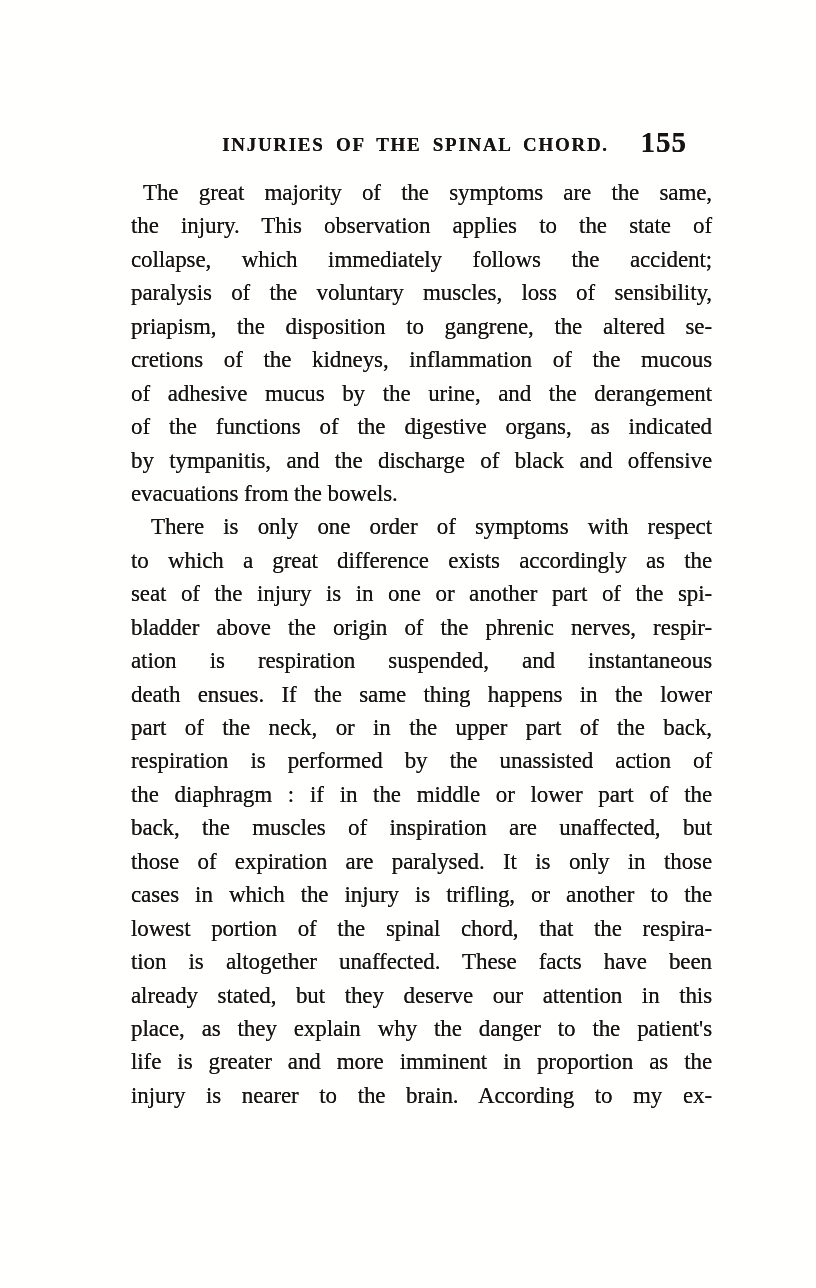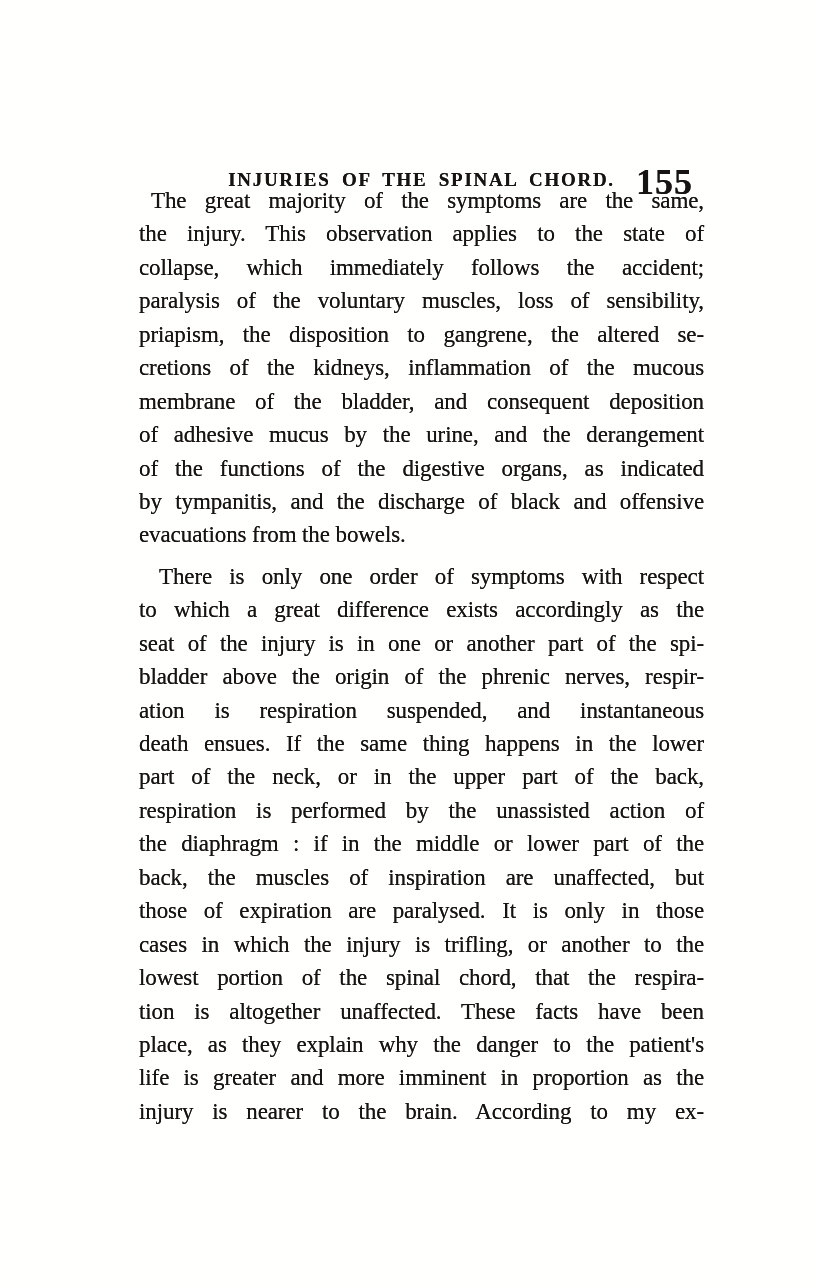--- a/index.html
+++ b/index.html
@@ -2,65 +2,64 @@
 <html><head>
 <meta charset="utf-8">
 <style>
   html,body { margin:0; padding:0; background:#ffffff; }
   .page {
     position:relative; width:816px; height:1288px;
     background:#fffffe; overflow:hidden;
     font-family:"Liberation Serif", serif;
     color:#161310;
   }
-  .header-row { position:absolute; left:131px; top:128px; width:581px; height:30px;margin-top:35px; }
+  .header-row { position:absolute; left:125px; top:128px; width:581px; height:30px; }
   .header-title {
     position:absolute; left:0; right:0; top:6px; text-align:center;
     font-weight:bold; font-size:19px; letter-spacing:1.7px; word-spacing:5px;
     text-shadow:0 0 0.4px rgba(22,19,16,0.9);
   }
   .page-number {
     position:absolute; right:19px; top:-2px;
-    font-weight:bold; font-size:36px; letter-spacing:1px;
+    font-weight:bold; font-size:29px; letter-spacing:1px;
     text-shadow:0 0 0.4px rgba(22,19,16,0.9);
   }
   .body-text {
     position:absolute; left:131px; top:176px; width:581px;
     font-size:23px; line-height:33.45px; letter-spacing:-0.1px;
     text-shadow:0 0 0.5px rgba(22,19,16,0.85);
   }
   .line {
     text-align:justify; text-align-last:justify;
     height:33.45px; overflow:visible;
   }
   .line.no-just { text-align-last:left; }
   .line.indent1 { text-indent:12px; }
   .line.indent2 { text-indent:20px; }
-  .paragraph { margin:8px; padding:0; }
+  .paragraph { margin:0; padding:0; }
 </style>
 </head>
 <body>
 
 <div class="page">
 
   <div class="header-row">
     <div class="header-title">INJURIES OF THE SPINAL CHORD.</div>
     <div class="page-number">155</div>
   </div>
 
   <div class="body-text">
 
     <div class="paragraph">
       <div class="line indent1">The great majority of the symptoms are the same,</div>
       <div class="line">the injury.  This observation applies to the state of</div>
       <div class="line">collapse, which immediately follows the accident;</div>
       <div class="line">paralysis of the voluntary muscles, loss of sensibility,</div>
       <div class="line">priapism, the disposition to gangrene, the altered se-</div>
       <div class="line">cretions of the kidneys, inflammation of the mucous</div>
-      <div class="line">membrane of the bladder, and consequent deposition</div>
       <div class="line">of adhesive mucus by the urine, and the derangement</div>
       <div class="line">of the functions of the digestive organs, as indicated</div>
       <div class="line">by tympanitis, and the discharge of black and offensive</div>
       <div class="line no-just">evacuations from the bowels.</div>
     </div>
 
     <div class="paragraph">
       <div class="line indent2">There is only one order of symptoms with respect</div>
       <div class="line">to which a great difference exists accordingly as the</div>
       <div class="line">seat of the injury is in one or another part of the spi-</div>
@@ -68,19 +67,20 @@
       <div class="line">ation is respiration suspended, and instantaneous</div>
       <div class="line">death ensues.  If the same thing happens in the lower</div>
       <div class="line">part of the neck, or in the upper part of the back,</div>
       <div class="line">respiration is performed by the unassisted action of</div>
       <div class="line">the diaphragm : if in the middle or lower part of the</div>
       <div class="line">back, the muscles of inspiration are unaffected, but</div>
       <div class="line">those of expiration are paralysed.  It is only in those</div>
       <div class="line">cases in which the injury is trifling, or another to the</div>
       <div class="line">lowest portion of the spinal chord, that the respira-</div>
       <div class="line">tion is altogether unaffected.  These facts have been</div>
+      <div class="line">already stated, but they deserve our attention in this</div>
       <div class="line">place, as they explain why the danger to the patient's</div>
       <div class="line">life is greater and more imminent in proportion as the</div>
       <div class="line">injury is nearer to the brain.  According to my ex-</div>
     </div>
 
   </div>
 </div>
 
 </body></html>

